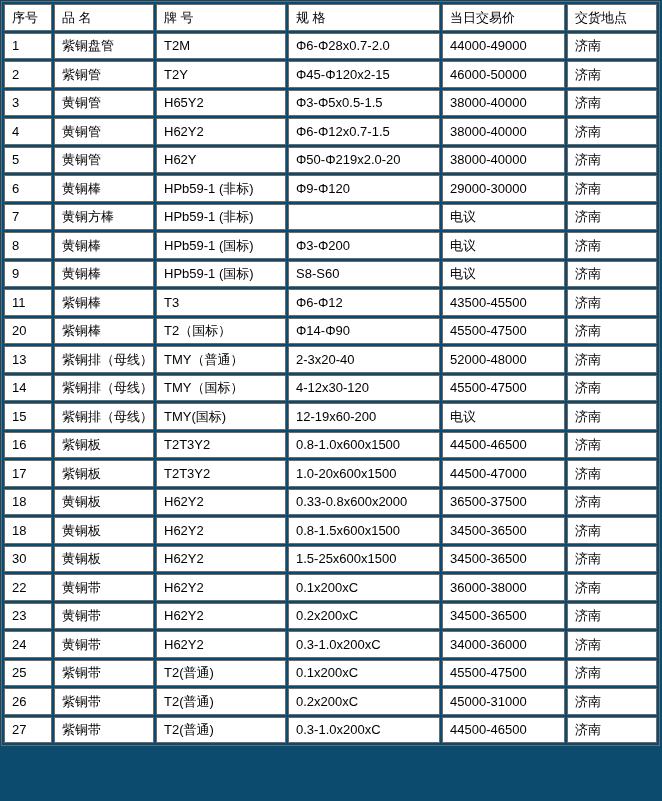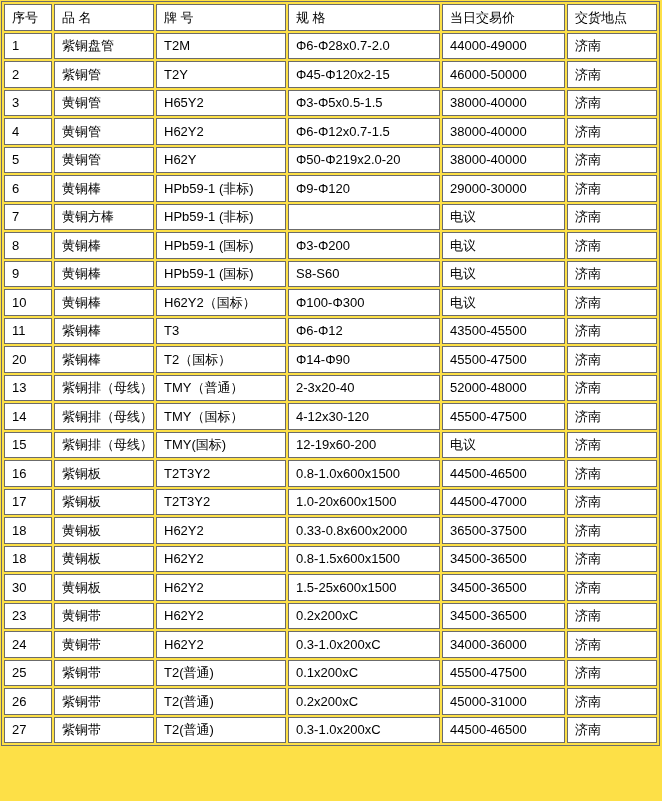--- a/index.html
+++ b/index.html
@@ -6,21 +6,21 @@
     margin: 0;
     padding: 0;
     background: #ffffff;
     font-family: "Liberation Sans", "DejaVu Sans", sans-serif;
     color: #000000;
   }
   .page {
     width: 662px;
     height: 801px;
     overflow: hidden;
-    background: #fde047;
+    background: #0c4a6e;
   }
   table.price-table {
     border-collapse: separate;
     border-spacing: 2px;
     border: 1px solid #6b6b6b;
     margin: 1px 0 0 1px;
     table-layout: fixed;
     width: 659px;
   }
   table.price-table th,
@@ -135,28 +135,20 @@
         </tr>
         <tr>
           <td>9</td>
           <td>黄铜棒</td>
           <td>HPb59-1 (国标)</td>
           <td>S8-S60</td>
           <td>电议</td>
           <td>济南</td>
         </tr>
         <tr>
-          <td>10</td>
-          <td>黄铜棒</td>
-          <td>H62Y2（国标）</td>
-          <td>Φ100-Φ300</td>
-          <td>电议</td>
-          <td>济南</td>
-        </tr>
-        <tr>
           <td>11</td>
           <td>紫铜棒</td>
           <td>T3</td>
           <td>Φ6-Φ12</td>
           <td>43500-45500</td>
           <td>济南</td>
         </tr>
         <tr>
           <td>20</td>
           <td>紫铜棒</td>
@@ -223,20 +215,28 @@
         </tr>
         <tr>
           <td>30</td>
           <td>黄铜板</td>
           <td>H62Y2</td>
           <td>1.5-25x600x1500</td>
           <td>34500-36500</td>
           <td>济南</td>
         </tr>
         <tr>
+          <td>22</td>
+          <td>黄铜带</td>
+          <td>H62Y2</td>
+          <td>0.1x200xC</td>
+          <td>36000-38000</td>
+          <td>济南</td>
+        </tr>
+        <tr>
           <td>23</td>
           <td>黄铜带</td>
           <td>H62Y2</td>
           <td>0.2x200xC</td>
           <td>34500-36500</td>
           <td>济南</td>
         </tr>
         <tr>
           <td>24</td>
           <td>黄铜带</td>

